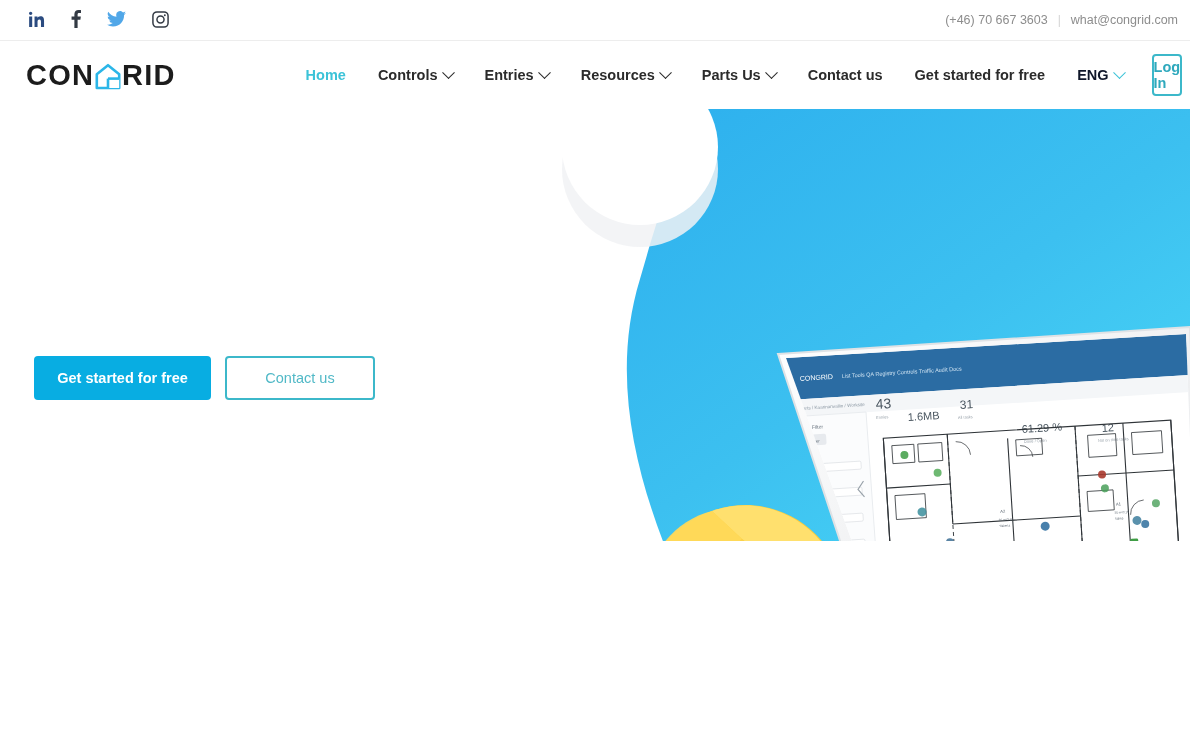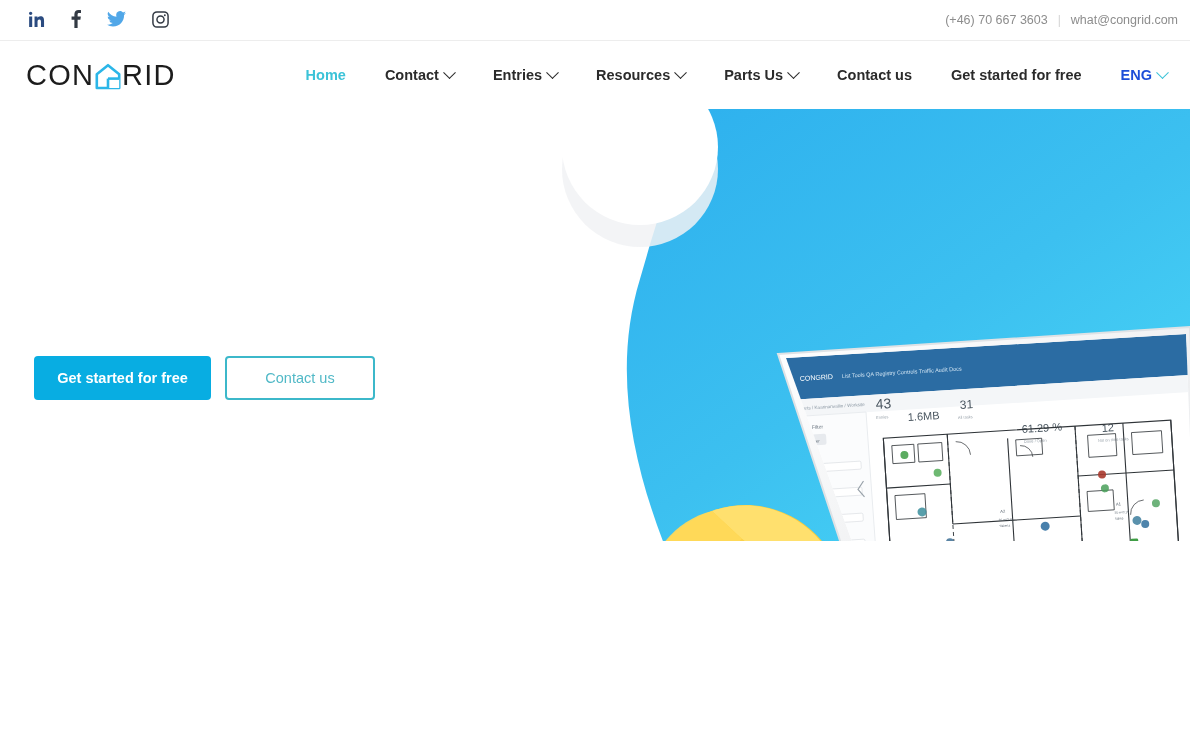--- a/index.html
+++ b/index.html
@@ -43,45 +43,45 @@
     display: flex; align-items: center;
   }
   .logo {
     margin-left: 26px;
     display: flex; align-items: center;
     font-size: 29px; letter-spacing: 1.2px;
     color: #1c1c1c; font-weight: 400;
     cursor: pointer;
     user-select: none;
   }
-  .logo .logo-txt { font-family: "Liberation Sans", sans-serif; font-weight: 400; }
+  .logo .logo-txt { font-family: "Liberation Sans", sans-serif; font-weight: 700; }
   .logo .logo-mark { display:inline-flex; margin: 0 1px; position: relative; top: 1px; }
 
   .nav-links {
     margin-left: 114px;
-    display: flex; align-items: center; gap: 7px;
+    display: flex; align-items: center; gap: 0px;
     list-style: none;
   }
   .nav-item {
     display: flex; align-items: center; gap: 6px;
     font-size: 14.5px; font-weight: 700;
     color: #2b2b2b;
     padding: 0 16px;
     cursor: pointer;
     white-space: nowrap;
   }
   .nav-item.active { color: #3cc3d8; }
   .nav-item .chev {
     width: 9px; height: 9px;
     border-right: 1.6px solid #2b2b2b;
     border-bottom: 1.6px solid #2b2b2b;
     transform: rotate(45deg) translate(-2px,-2px);
     flex: none;
   }
-  .nav-item.lang { color: #1d4ed8; font-weight: 700; padding-right: 10px;}
+  .nav-item.lang { color: #0f172a; font-weight: 700; padding-right: 10px;}
   .nav-item.lang .chev { border-color: #3cc3d8; }
 
   .login-btn {
     margin-left: 18px; margin-right: 23px;
     width: 98px; height: 42px;
     border: 2px solid #3cb8ca;
     border-radius: 4px;
     background: #fff;
     color: #2fa9bd;
     font-size: 14.5px; font-weight: 700;
@@ -203,21 +203,21 @@
         </svg>
       </span>
       <span class="logo-txt">RID</span>
     </div>
 
     <ul class="nav-links">
       <li class="nav-item active">
         <span>Home</span>
       </li>
       <li class="nav-item">
-        <span>Contact</span>
+        <span>Controls</span>
         <i class="chev"></i>
       </li>
       <li class="nav-item">
         <span>Entries</span>
         <i class="chev"></i>
       </li>
       <li class="nav-item">
         <span>Resources</span>
         <i class="chev"></i>
       </li>

